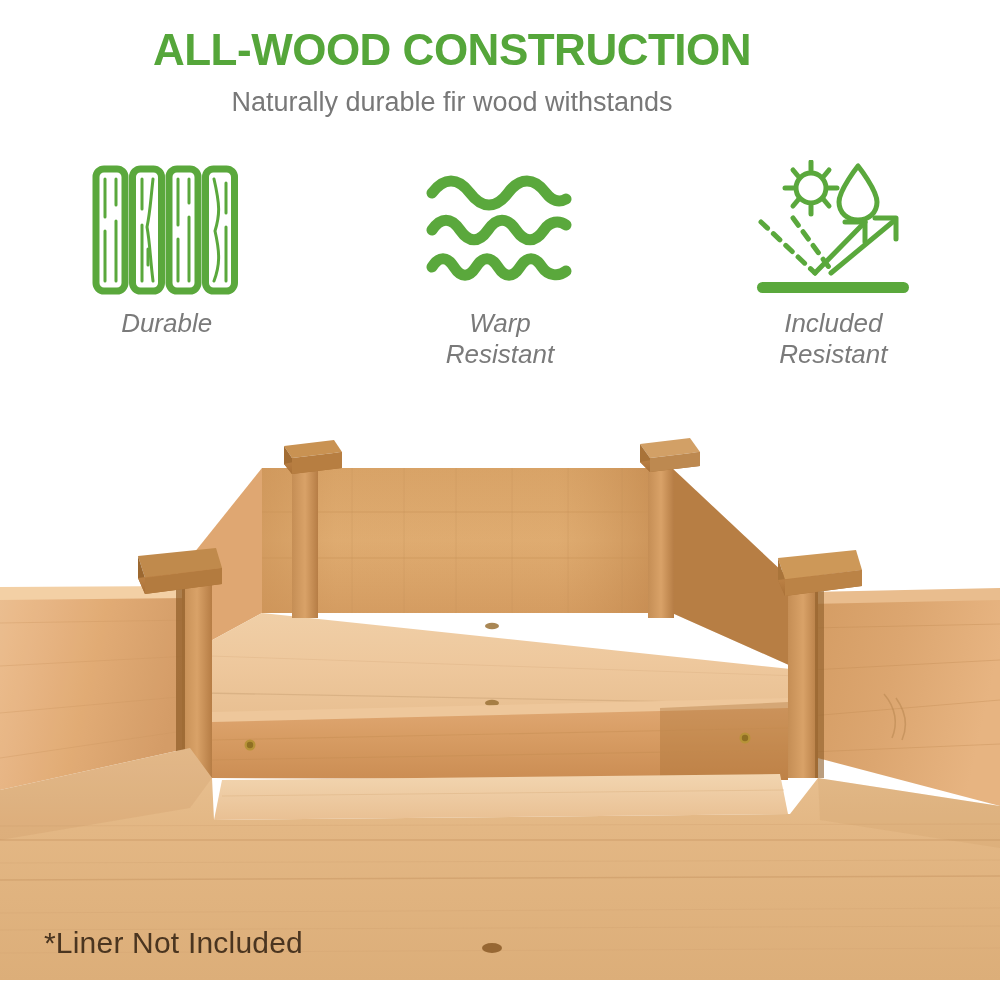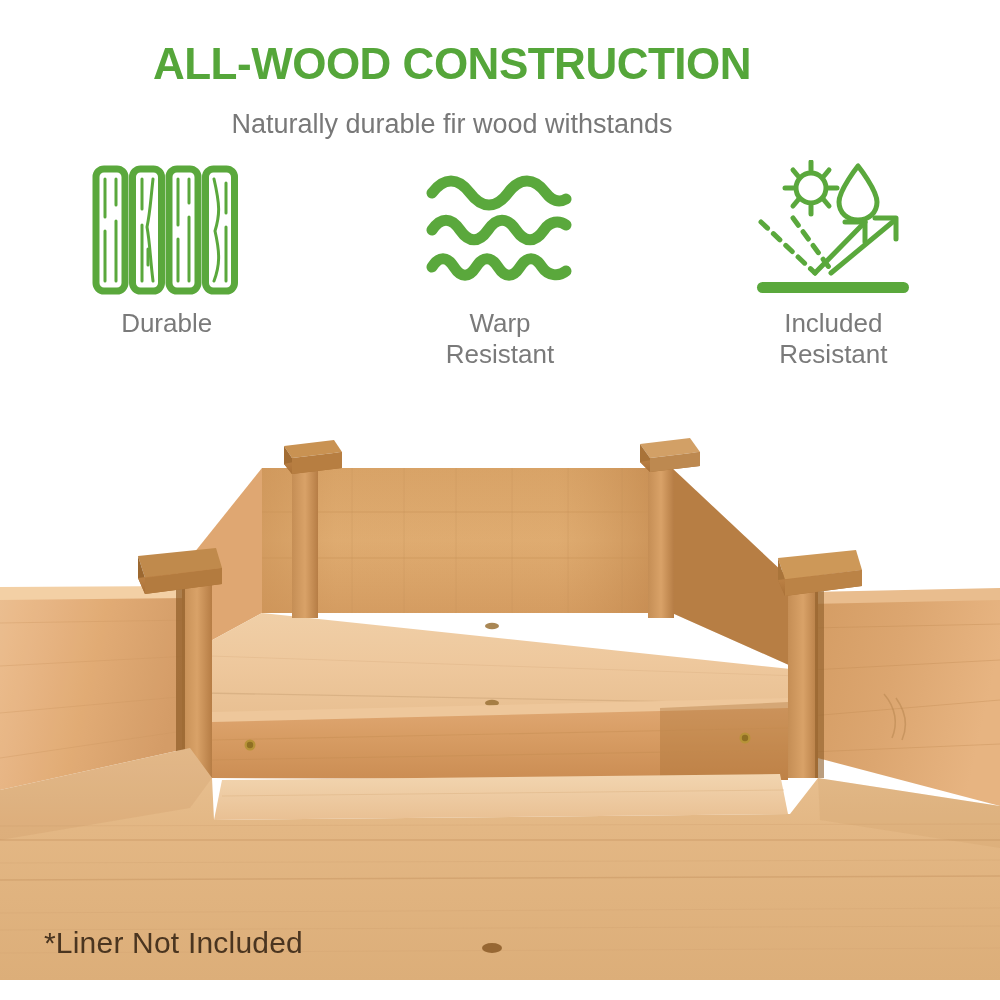--- a/index.html
+++ b/index.html
@@ -12,36 +12,36 @@
     width: 1000px;
     height: 1000px;
     background: #ffffff;
     overflow: hidden;
     font-family: "Liberation Sans", sans-serif;
   }
 
   
   #header-block {
     position: absolute;
-    left: 0; top: 18px;
+    left: 0; top: 4px;
     width: 904px;
     text-align: center;
   }
   #headline {
     margin: 0;
     padding-top: 20px;
     font-size: 44px;
     line-height: 52px;
     font-weight: bold;
     letter-spacing: -0.5px;
     color: #55a63a;
     font-family: "Liberation Sans", sans-serif;
   }
   #subhead {
-    margin: 8px;
+    margin: 0;
     padding-top: 9px;
     font-size: 27px;
     line-height: 34px;
     font-weight: 400;
     color: #787878;
     font-family: "Liberation Sans", sans-serif;
   }
   #subhead .line { display: block; }
 
   
@@ -67,20 +67,21 @@
     justify-content: center;
   }
   .feature-label {
     margin-top: 8px;
     font-size: 26px;
     line-height: 31px;
     color: #7a7a7a;
     text-align: center;
     font-weight: 400;
     font-family: "Liberation Sans", sans-serif;
+    font-style: italic;
   }
   .feature-label .l2 { display: block; }
 
   
   #photo {
     position: absolute;
     left: 0; top: 408px;
     width: 1000px;
     height: 572px;
     overflow: hidden;

